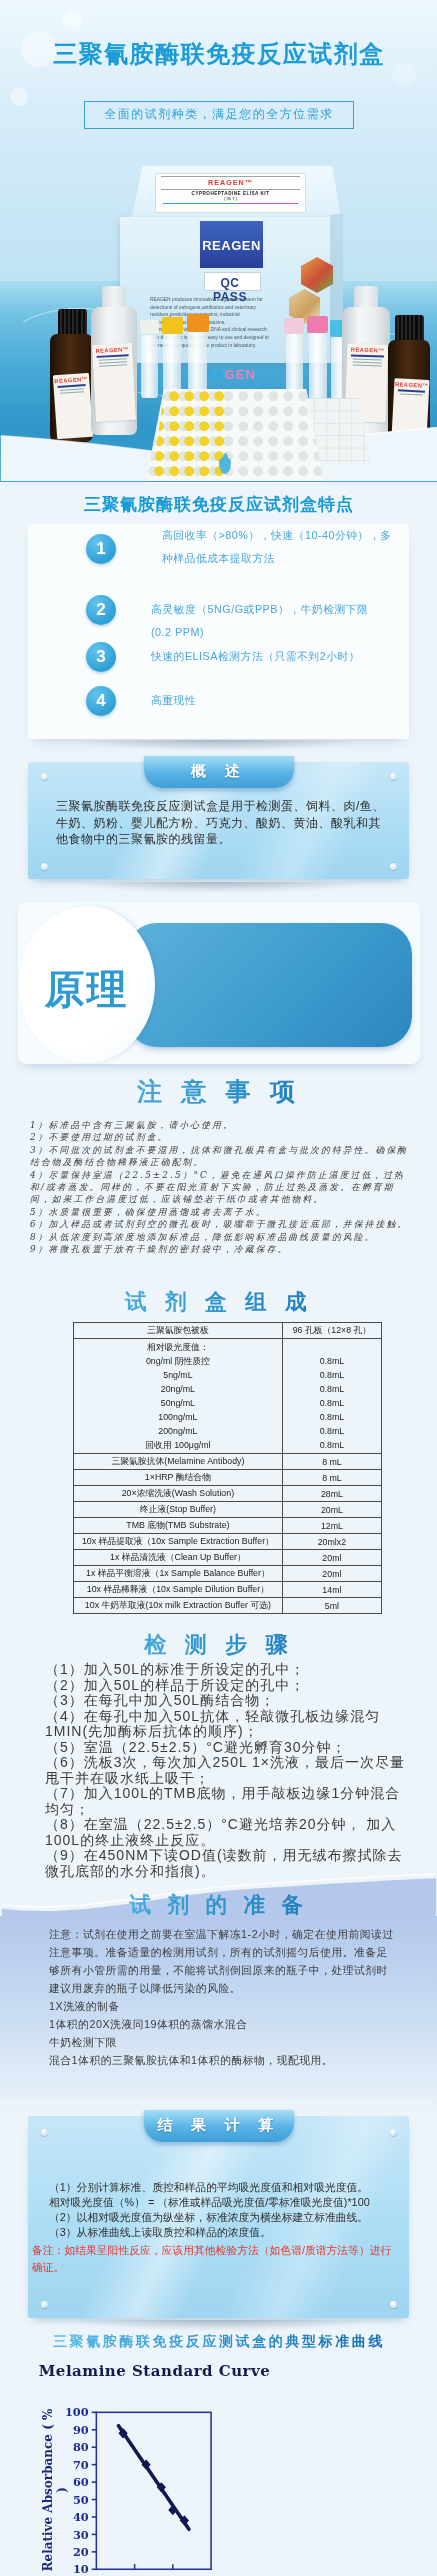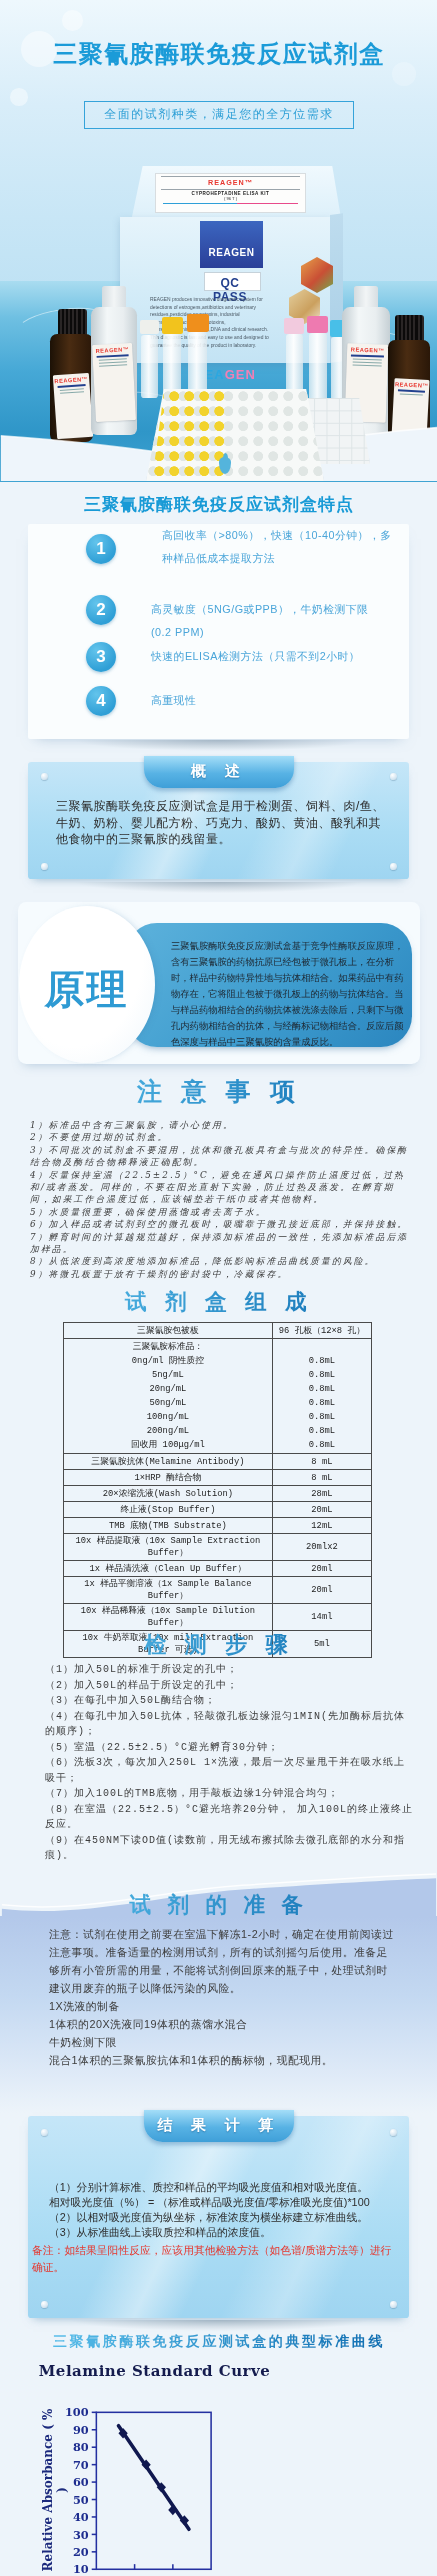--- a/index.html
+++ b/index.html
@@ -26,21 +26,21 @@
   #box-top{left:123px;top:166px;width:218px;height:52px;background:linear-gradient(180deg,#f0f9fe,#ddf0fa);clip-path:polygon(4% 100%,9% 0,96% 0,100% 100%);}
   #box-top-label{left:155px;top:173px;width:149px;height:38px;background:#fdfdfc;border:0.5px solid #d8dde0;text-align:center;}
   #box-top-label .rule{height:0;border-top:0.5px solid #9aa4ab;margin:1.5px 5.2px;}
   #kit-brand{color:#e8372f;font-weight:bold;font-size:7.2px;letter-spacing:1px;}
   #kit-name{font-size:4.6px;font-weight:bold;color:#222;letter-spacing:0.5px;}
   #kit-size{font-size:4.1px;color:#333;}
   #kit-strip{height:1.5px;margin:1.5px 7.2px 0 7.2px;background:linear-gradient(90deg,#2e9fd8 55%,#e84a8b 55%);}
   #box-front{left:120px;top:217px;width:210px;height:146px;background:linear-gradient(180deg,#e6f4fb 0%,#d4ecf8 50%,#c3e3f4 100%);}
   #box-side{left:330px;top:215px;width:13.4px;height:148px;background:linear-gradient(180deg,#bedcee,#a9cfe6);transform:skewY(-8deg);transform-origin:top left;}
   #box-blue-label{left:200px;top:221px;width:63px;height:47px;background:linear-gradient(180deg,#3c66c0,#2a3f98);}
-  #box-brand{width:63px;text-align:center;color:#fff;font-weight:bold;font-size:10px;letter-spacing:0.5px;top:26px;left:0;}
+  #box-brand{width:63px;text-align:center;color:#fff;font-weight:bold;font-size:13px;letter-spacing:0.5px;top:17px;left:0;}
   #qc-box{left:204px;top:272px;width:55px;height:16.5px;background:#fff;border:0.5px solid #c6d2da;}
   #qc-text{width:50px;text-align:center;top:3.1px;left:0;color:#24408e;font-weight:bold;font-size:12px;letter-spacing:0.5px;}
   #box-desc{left:150px;top:296px;width:122px;font-size:4.9px;line-height:1.55;color:#4a5864;}
   .hex{clip-path:polygon(50% 0,100% 25%,100% 75%,50% 100%,0 75%,0 25%);}
   #hex1{left:301px;top:257px;width:32px;height:36px;background:linear-gradient(135deg,#e8a24a,#c94f35 55%,#6fae4e);}
   #hex2{left:289px;top:289px;width:31px;height:35px;background:linear-gradient(135deg,#e4cf9e,#cba05e 60%,#efe6cf);}
   #front-brand{left:120px;top:367px;width:210px;text-align:center;font-size:13px;font-weight:bold;letter-spacing:1px;}
   #front-brand .rea{color:#2ba7e0;} #front-brand .gen{color:#f07fb5;}
   #amber-l{left:50px;top:334px;width:43px;height:108px;background:linear-gradient(90deg,#1c1106,#4a2c12 45%,#2a1708);border-radius:7.2px;}
   #amber-l-cap{left:58px;top:309px;width:29px;height:28px;background:repeating-linear-gradient(90deg,#0b0a0a 0 2.1px,#2a2626 2.1px 4.1px);border-radius:3.1px;}
@@ -88,27 +88,27 @@
   #principle-card{left:18px;top:902px;width:402px;height:162px;background:#f6fbfe;border-radius:8.2px;box-shadow:0 5.2px 10.3px -6.2px rgba(110,150,185,.5);}
   #principle-panel{left:126px;top:923px;width:286px;height:124px;background:linear-gradient(135deg,#5db2dc 0%,#3e9cce 55%,#2b86bf 100%);border-radius:31px;box-shadow:0 4.1px 8.2px -4.1px rgba(40,100,150,.6);}
   #principle-ellipse{left:18.5px;top:906px;width:136px;height:157px;background:radial-gradient(ellipse at 40% 30%,#ffffff 60%,#eef6fb);border-radius:50%;box-shadow:3.1px 0 7.2px -3.1px rgba(60,120,170,.35);}
   #principle-label{left:18.5px;top:962px;width:136px;text-align:center;font-size:40px;font-weight:bold;color:#2e9ad3;letter-spacing:2.1px;}
   #principle-text{left:171px;top:938px;width:235px;font-size:9.3px;line-height:16px;color:#1d2731;}
 
   
   #precautions-list{left:30px;top:1119px;width:379px;font-family:"DejaVu Serif",serif;font-style:italic;font-size:8.8px;letter-spacing:2.1px;line-height:12.4px;color:#3a3a3a;}
 
   
-  #components-table{left:63px;top:1322px;width:309px;border-collapse:collapse;font-family:Liberation Mono, monospace;font-size:8.8px;color:#1d1d1d;background:transparent;}
+  #components-table{left:73px;top:1322px;width:309px;border-collapse:collapse;font-family:Liberation Sans, sans-serif;font-size:8.8px;color:#1d1d1d;background:transparent;}
   #components-table td{border:0.5px solid #4a4a4a;text-align:center;padding:1px 2.1px;height:13px;}
   #components-table td.c2{width:94px;}
   #components-table .stdcell div{line-height:14px;height:14px;}
 
   
-  #steps-list{left:45px;top:1662px;width:369px;font-size:10px;letter-spacing:1px;line-height:15.5px;color:#3c3c3c;font-family:Liberation Mono, monospace;}
+  #steps-list{left:45px;top:1662px;width:369px;font-size:14px;letter-spacing:1px;line-height:15.5px;color:#3c3c3c;}
 
   
   #prep-curve{left:0;top:1869px;width:438px;height:47px;}
   #prep-panel{left:0;top:1916px;width:438px;height:197px;background:linear-gradient(180deg,#b3c8ea 0%,#c3d8f1 40%,#dde9f7 78%,#edf4fa 100%);}
   #prep-heading{top:1890px;font-size:21.6px;letter-spacing:5.2px;z-index:2;}
   #prep-text{left:49px;top:1925px;width:350px;font-size:10.8px;line-height:18px;letter-spacing:0.5px;color:#3c3c3c;z-index:2;}
 
   
   #results-text{left:49px;top:2180px;width:344px;font-size:10.8px;line-height:15px;color:#2e2e2e;z-index:3;}
   #results-note{left:32px;top:2242px;width:361px;font-size:10.8px;line-height:16.5px;color:#e6352c;z-index:3;}
@@ -239,47 +239,45 @@
   <div class="abs panel-tab" style="top:756px;">概 述</div>
   <div class="abs screw" style="left:41px;top:773px;"></div>
   <div class="abs screw" style="left:390px;top:773px;"></div>
   <div class="abs screw" style="left:41px;top:863px;"></div>
   <div class="abs screw" style="left:390px;top:863px;"></div>
   <div id="overview-text" class="abs">三聚氰胺酶联免疫反应测试盒是用于检测蛋、饲料、肉/鱼、牛奶、奶粉、婴儿配方粉、巧克力、酸奶、黄油、酸乳和其他食物中的三聚氰胺的残留量。</div>
   <div class="abs shadow-arc ni" style="left:62px;top:882px;width:314px;"></div>
 
   <div id="principle-card" class="abs"></div>
   <div id="principle-panel" class="abs"></div>
-  <div id="principle-text" class="abs">三聚氰胺酶联免疫反应测试盒基于竞争性酶联反应原理，含有三聚氰胺的药物抗原已经包被于微孔板上，在分析时，样品中药物特异性地与抗体相结合。如果药品中有药物存在，它将阻止包被于微孔板上的药物与抗体结合。当与样品药物相结合的药物抗体被洗涤去除后，只剩下与微孔内药物相结合的抗体，与经酶标记物相结合。反应后颜色深度与样品中三聚氰胺的含量成反比。</div>
   <div id="principle-ellipse" class="abs"></div>
   <div class="abs ghead" style="top:1075px;font-size:25px;letter-spacing:6.2px;">注 意 事 项</div>
 
   <div id="principle-label" class="abs">原理</div>
   <div id="precautions-list" class="abs">
     <div>1）标准品中含有三聚氰胺，请小心使用。</div>
     <div>2）不要使用过期的试剂盒。</div>
     <div>3）不同批次的试剂盒不要混用，抗体和微孔板具有盒与批次的特异性。确保酶结合物及酶结合物稀释液正确配制。</div>
     <div>4）尽量保持室温（22.5±2.5）°C，避免在通风口操作防止温度过低，过热和/或者蒸发。同样的，不要在阳光直射下实验，防止过热及蒸发。在孵育期间，如果工作台温度过低，应该铺垫若干纸巾或者其他物料。</div>
     <div>5）水质量很重要，确保使用蒸馏或者去离子水。</div>
     <div>6）加入样品或者试剂到空的微孔板时，吸嘴靠于微孔接近底部，并保持接触。</div>
-    <div>7）孵育时间的计算越规范越好，保持添加标准品的一致性，先添加标准品后添加样品。</div>
     <div>8）从低浓度到高浓度地添加标准品，降低影响标准品曲线质量的风险。</div>
     <div>9）将微孔板置于放有干燥剂的密封袋中，冷藏保存。</div>
   </div>
 
   <div class="abs ghead" style="top:1287px;font-size:21.6px;letter-spacing:6.2px;">试 剂 盒 组 成</div>
   <table id="components-table" class="abs">
     <tbody>
         <tr>
       <td>三聚氰胺包被板</td>
       <td class="c2">96 孔板（12×8 孔）</td>
     </tr>
     <tr>
       <td class="stdcell">
-        <div>三聚氰胺标准品：</div>
+        <div>相对吸光度值：</div>
         <div>0ng/ml 阴性质控</div>
         <div>5ng/mL</div>
         <div>20ng/mL</div>
         <div>50ng/mL</div>
         <div>100ng/mL</div>
         <div>200ng/mL</div>
         <div>回收用 100μg/ml</div>
       </td>
       <td class="c2 stdcell">
         <div></div>

